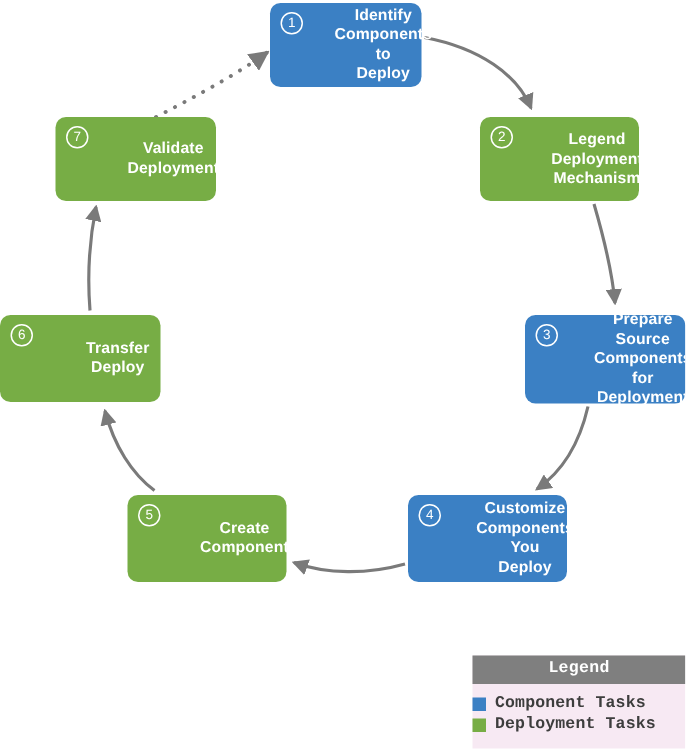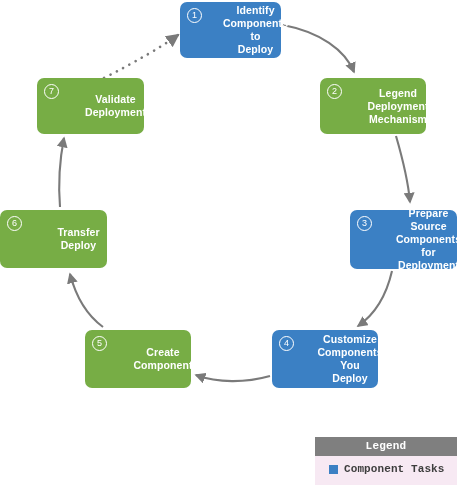--- a/index.html
+++ b/index.html
@@ -74,21 +74,21 @@
   #legend-title {
     background: #7f7f7f;
     color: #ffffff;
     font-size: 11px;
     font-weight: bold;
     text-align: center;
     padding: 3px 0 4px 0;
     letter-spacing: 0.2px;
   }
   #legend-items {
-    padding: 5px 0 8px 14px;
+    padding: 5px 0 8px 0;
     border-radius: 10px;
   }
   .legend-row {
     display: flex;
     align-items: center;
     margin: 2px 0;
   }
   .legend-swatch {
     width: 9px;
     height: 9px;
@@ -178,16 +178,20 @@
 Deployment</span>
   </div>
 
   <div id="legend">
     <div id="legend-title">Legend</div>
     <div id="legend-items">
       <div class="legend-row">
         <span class="legend-swatch" style="background:#3b80c4;"></span>
         <span class="legend-text">Component Tasks</span>
       </div>
+      <div class="legend-row">
+        <span class="legend-swatch" style="background:#77ad45;"></span>
+        <span class="legend-text">Deployment Tasks</span>
+      </div>
     </div>
   </div>
 
 </div>
 
 </body></html>

